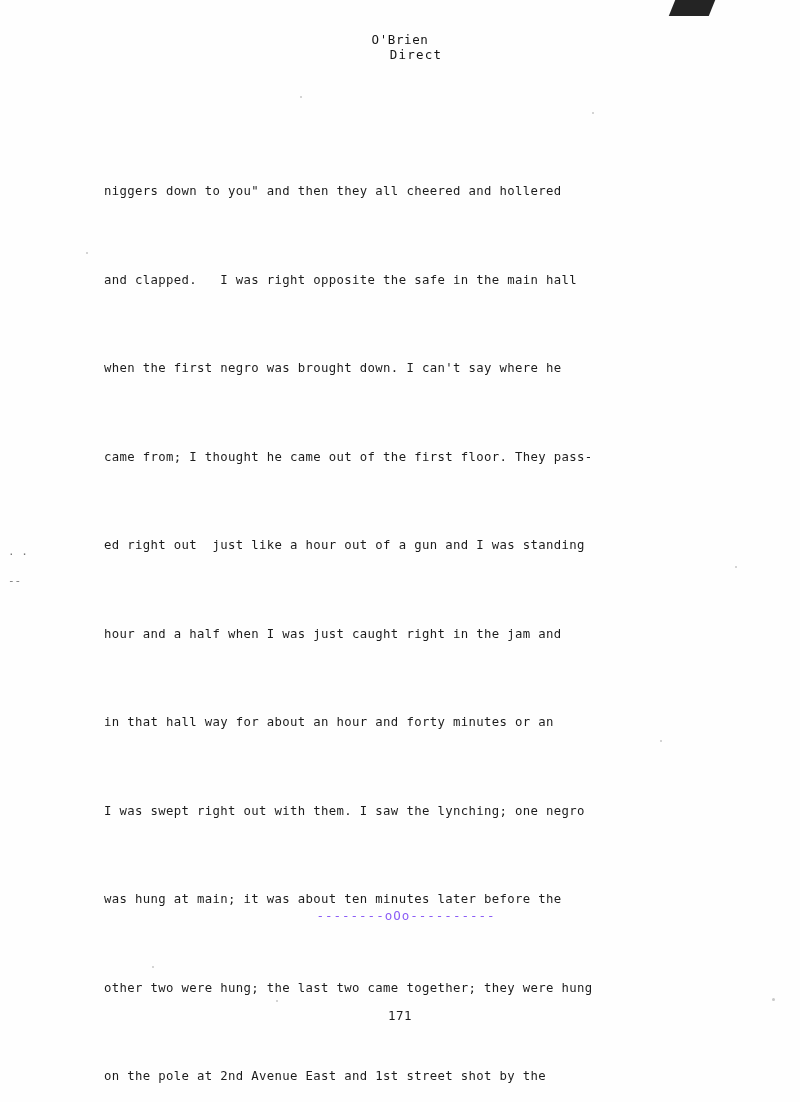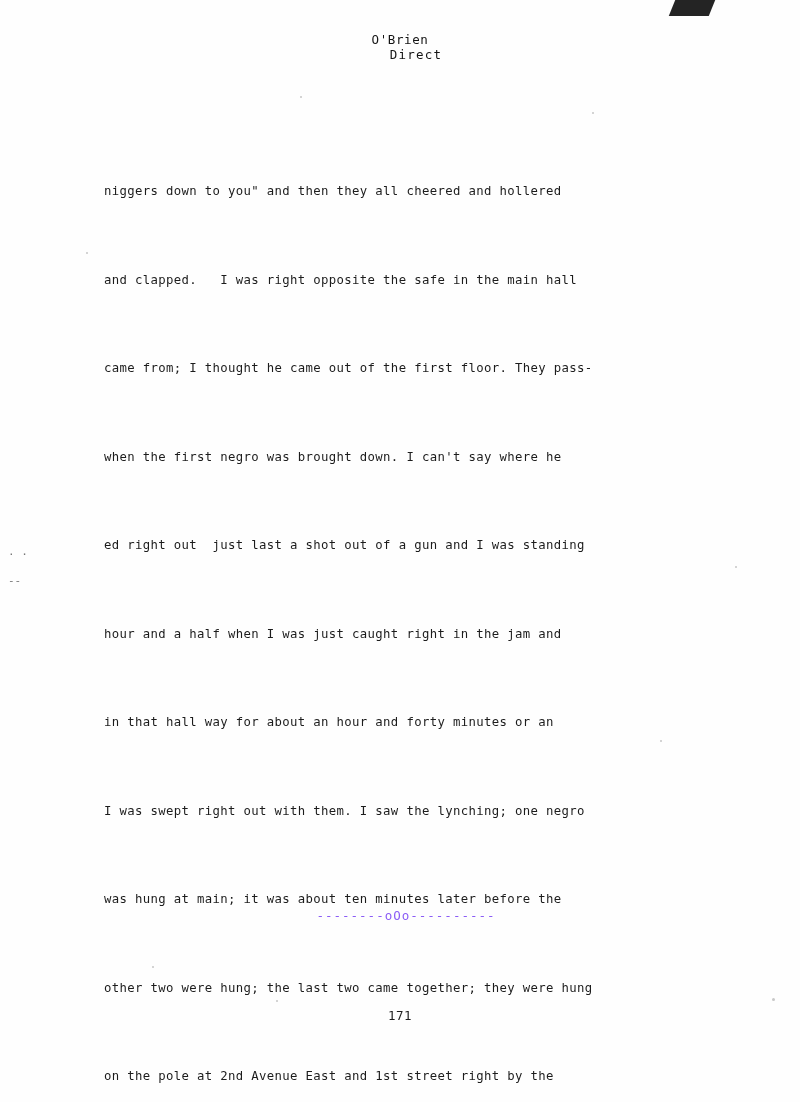--- a/index.html
+++ b/index.html
@@ -119,29 +119,29 @@
   <div class="margin-mark" style="top:574px;">--</div>
 
   <div class="header">
     <div class="line1">O'Brien</div>
     <div class="line2">Direct</div>
   </div>
 
   <div class="body-text">
     <span class="ln">niggers down to you" and then they all cheered and hollered</span>
     <span class="ln">and clapped.   I was right opposite the safe in the main hall</span>
+    <span class="ln">when the first negro was brought down. I can't say where he</span>
     <span class="ln">came from; I thought he came out of the first floor. They pass-</span>
-    <span class="ln">when the first negro was brought down. I can't say where he</span>
-    <span class="ln">ed right out  just last a shot out of a gun and I was standing</span>
+    <span class="ln">ed right out  just like a hour out of a gun and I was standing</span>
     <span class="ln">hour and a half when I was just caught right in the jam and</span>
     <span class="ln">in that hall way for about an hour and forty minutes or an</span>
     <span class="ln">I was swept right out with them. I saw the lynching; one negro</span>
     <span class="ln">was hung at main; it was about ten minutes later before the</span>
     <span class="ln">other two were hung; the last two came together; they were hung</span>
-    <span class="ln">on the pole at 2nd Avenue East and 1st street right by the</span>
+    <span class="ln">on the pole at 2nd Avenue East and 1st street shot by the</span>
     
     
     
 
     
 
     
     
     
     

